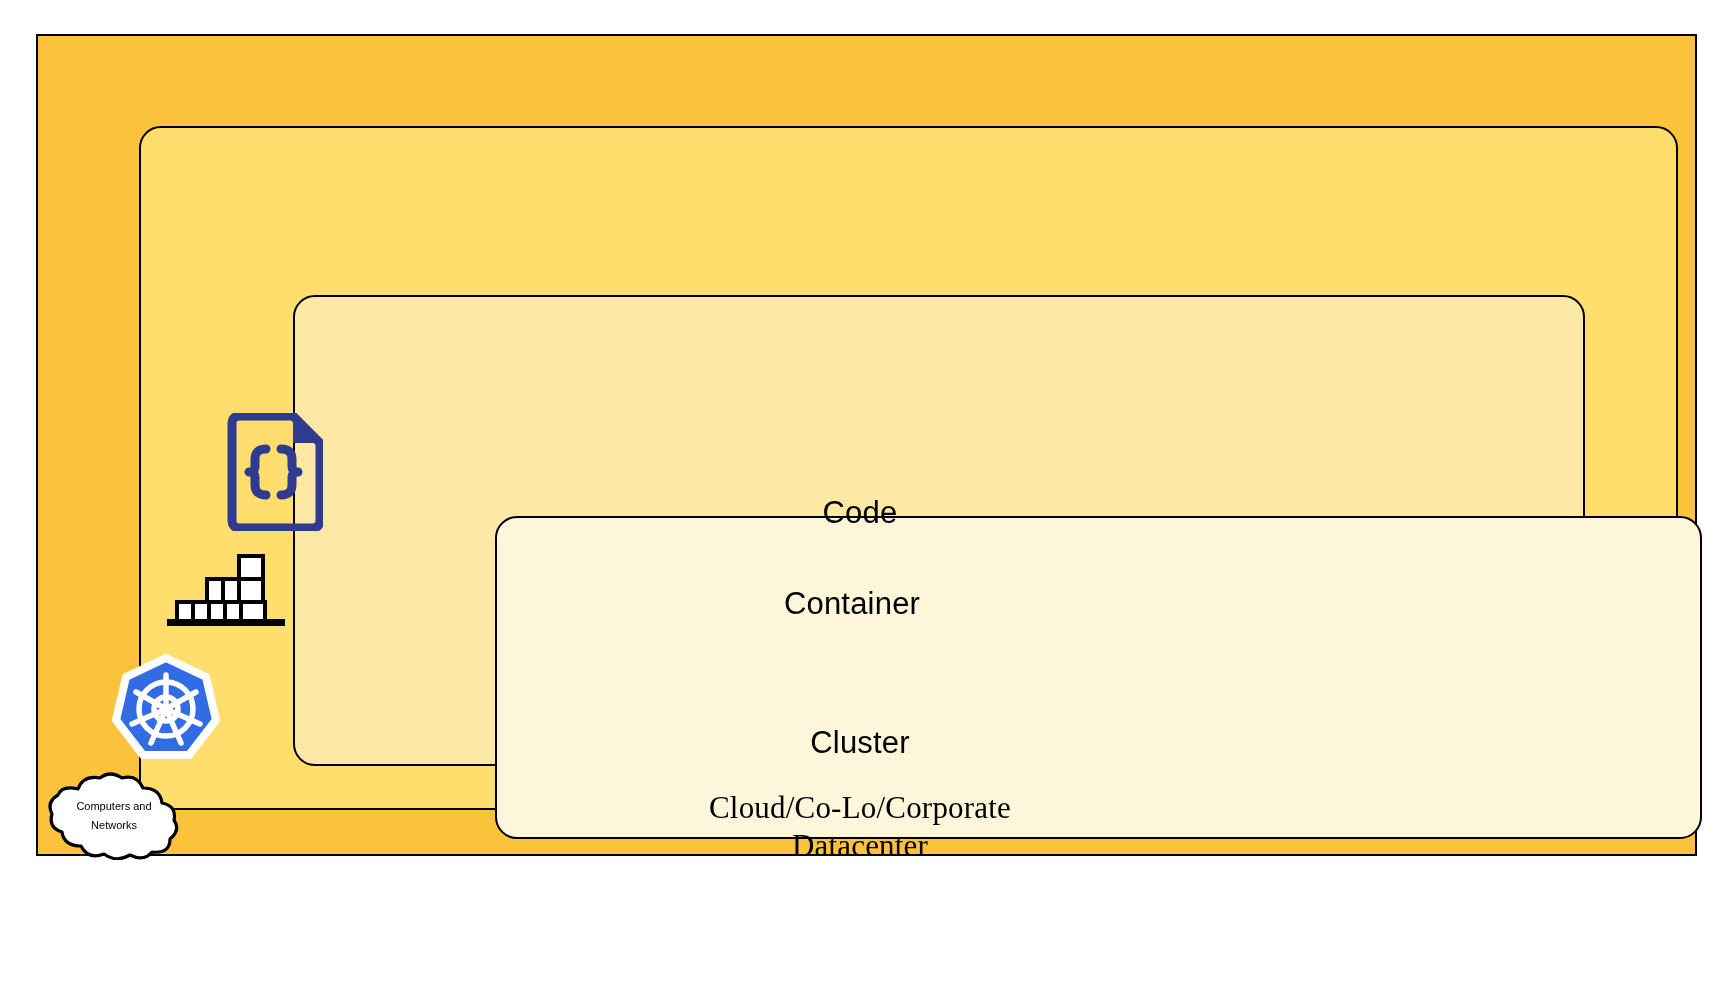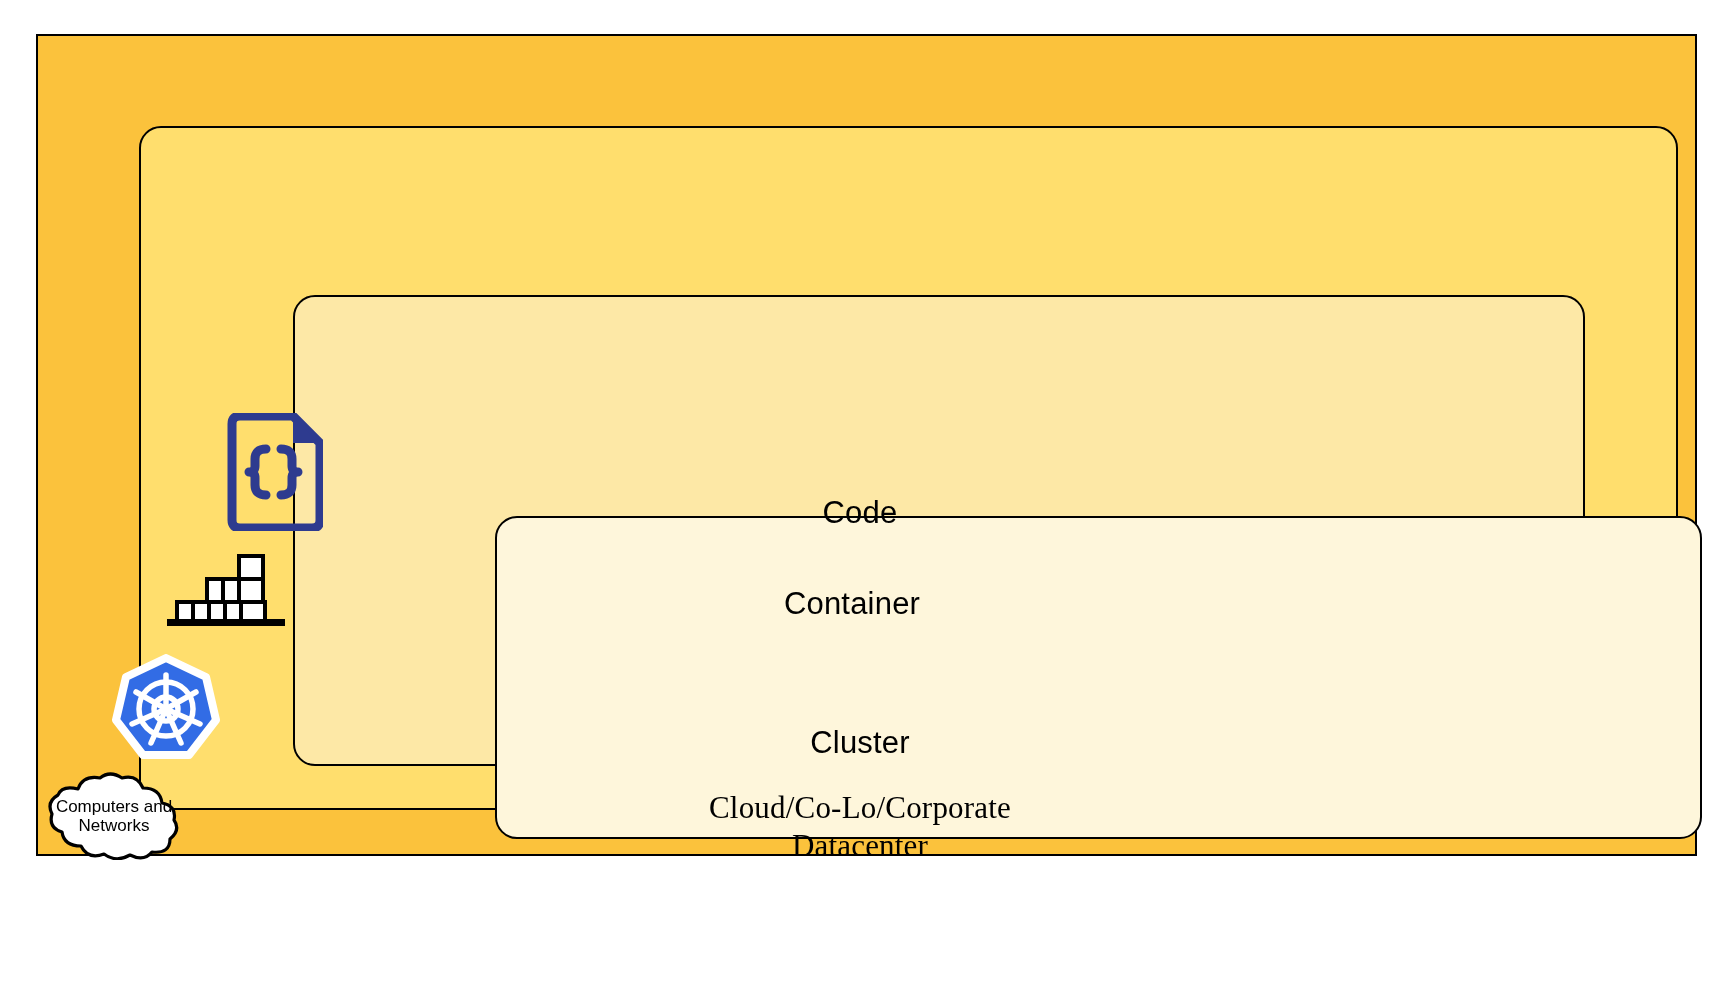--- a/index.html
+++ b/index.html
@@ -92,21 +92,21 @@
   #cloud-text {
     position: absolute;
     left: 0;
     top: 0;
     width: 148px;
     height: 88px;
     display: flex;
     flex-direction: column;
     align-items: center;
     justify-content: center;
-    font-size: 17px;
+    font-size: 11px;
     line-height: 19px;
     color: #000000;
     text-align: center;
     white-space: pre-line;
     pointer-events: none;
   }
 </style>
 </head>
 <body>
 

